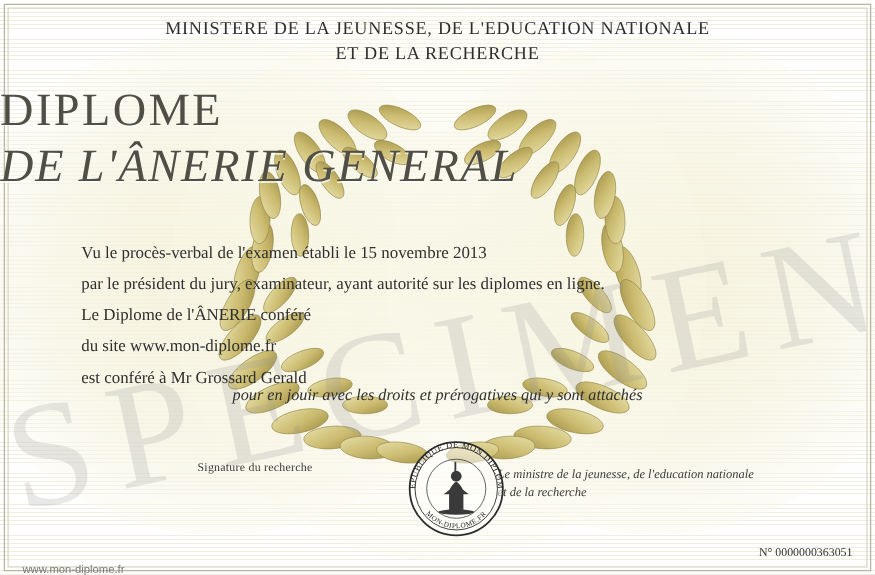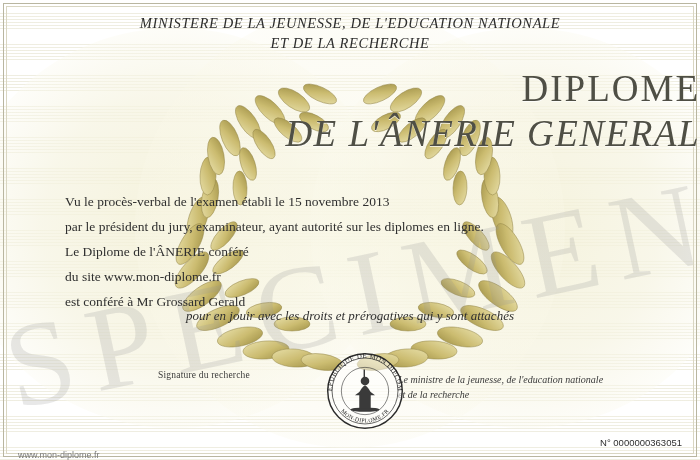--- a/index.html
+++ b/index.html
@@ -79,30 +79,29 @@
   .ministry {
     position: absolute;
     top: 14px;
     left: 0; right: 0;
     text-align: center;
     font-family: "Liberation Serif", serif;
     font-size: 14.5px;
     letter-spacing: 0.6px;
     color: #2d2d2d;
     line-height: 1.35;
-    font-style: italic;
   }
   .ministry .line2 { display: block; }
 
   
   .title-block {
     position: absolute;
     top: 68px;
-    left: 0; right: 0;
-    text-align: right;
+    left: 0; right: 12px;
+    text-align: left;
     color: #4f4f45;
     font-family: "Liberation Serif", serif;
     text-shadow: 0 1px 0 rgba(255,255,255,0.7);
   }
   .title-line1 {
     font-size: 37px;
     letter-spacing: 2px;
     line-height: 1.15;
   }
   .title-line2 {
@@ -171,21 +170,21 @@
     font-size: 9px;
     color: #7a7a7a;
     font-family: "Liberation Sans", sans-serif;
   }
   .footer-right {
     position: absolute;
     right: 18px;
     bottom: 12px;
     font-size: 9.5px;
     color: #2f2f2f;
-    font-family: Liberation Sans, sans-serif;
+    font-family: Liberation Serif, serif;
   }
 </style>
 </head>
 <body>
 
 <div id="certificate">
 
   <div class="bg-guilloche"></div>
   <div class="bg-oval oval-left"></div>
   <div class="bg-oval oval-right"></div>

